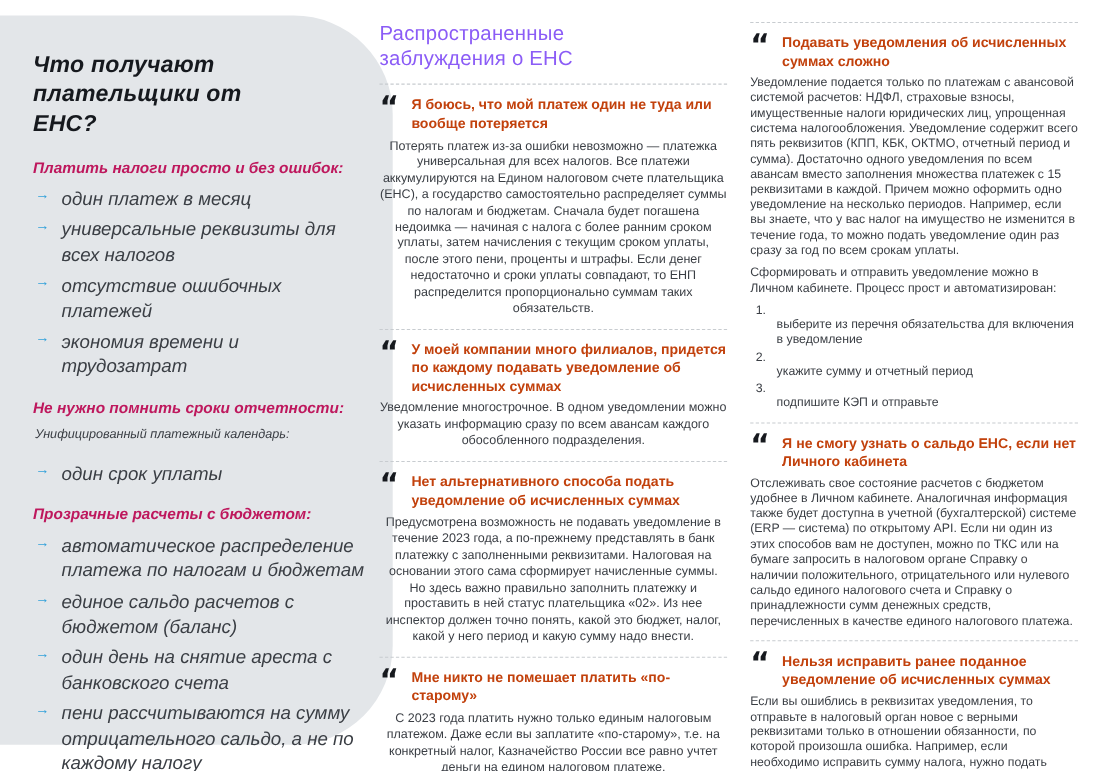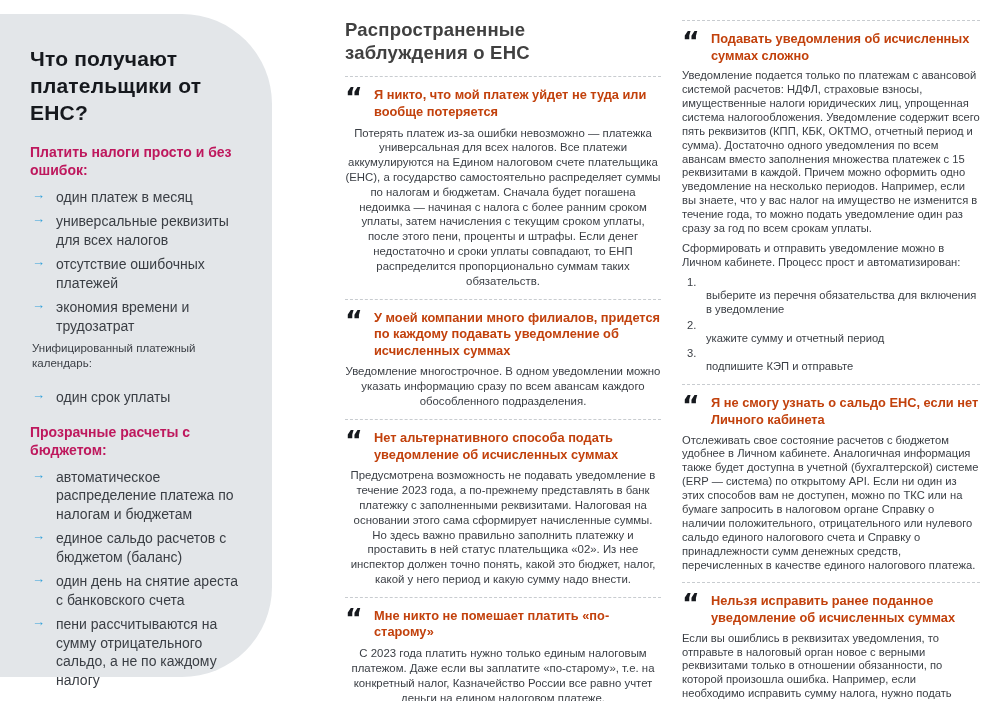--- a/index.html
+++ b/index.html
@@ -4,45 +4,45 @@
 <style>
   html,body{margin:0;padding:0;}
   body{
     width:1000px;height:701px;overflow:hidden;background:#ffffff;
     font-family:"Liberation Sans", sans-serif;color:#34383d;position:relative;
   }
   .page{position:absolute;inset:0;}
 
   
   .left-panel{
-    position:absolute;left:0;top:14px;width:272px;height:663px;
+    position:absolute;left:0;top:14px;width:357px;height:663px;
     background:#e3e6e9;border-radius:0 90px 90px 0;
-    padding:22px 26px 0 30px;box-sizing:border-box;
+    padding:22px 26px 0 30px;box-sizing:border-box;font-style:italic;
   }
   .panel-title{
     font-size:21px;font-weight:800;color:#16191e;line-height:1.28;
     margin:10px 0 14px 0;max-width:230px;letter-spacing:.2px;
   }
   .sec-heading{
     font-size:14px;font-weight:800;color:#be185d;line-height:1.3;
     margin:16px 0 9px 0;
   }
   .sec-intro{font-size:11.5px;color:#3a3e44;margin:0 0 17px 2px;line-height:1.3;}
-  .item{display:flex;gap:10px;margin:0 0 6px 2px;font-size:14px;line-height:1.32;color:#3a3e44;}
+  .item{display:flex;gap:10px;margin:0 0 6px 2px;font-size:17px;line-height:1.32;color:#3a3e44;}
   .arrow{flex:0 0 14px;color:#33a1da;font-weight:700;font-size:13px;line-height:1.1;}
   .arrow::before{content:"\2192";}
   .item-text{display:block;}
   .note{display:block;color:#a6abb2;}
 
   
   .col{position:absolute;box-sizing:border-box;}
   .col-mid{left:345px;top:18px;width:316px;}
   .col-right{left:682px;top:10px;width:298px;}
   .col-title{
-    font-size:18.5px;font-weight:700;color:#404040;line-height:1.25;
+    font-size:18.5px;font-weight:400;color:#8b5cf6;line-height:1.25;
     margin:0 0 12px 0;max-width:240px;letter-spacing:.2px;
   }
   .sep{border-top:1.5px dashed #c8ccd0;margin:10px 0;}
   .qhead{display:flex;gap:9px;margin:2px 0 5px 0;}
   .qicon{
     flex:0 0 20px;font-family:"DejaVu Sans", sans-serif;
     font-size:27px;font-weight:800;color:#16191e;line-height:.82;letter-spacing:-2px;
   }
   .qicon::before{content:"\201C";}
   .qtext{font-size:12.8px;font-weight:800;color:#c2410c;line-height:1.3;margin:0;}
@@ -72,20 +72,21 @@
     </div>
     <div class="item">
       <span class="arrow"></span>
       <span class="item-text">отсутствие ошибочных платежей</span>
     </div>
     <div class="item">
       <span class="arrow"></span>
       <span class="item-text">экономия времени и трудозатрат</span>
     </div>
 
+    <h2 class="sec-heading">Не нужно помнить сроки отчетности:</h2>
     <p class="sec-intro">Унифицированный платежный календарь:</p>
     <div class="item">
       <span class="arrow"></span>
       <span class="item-text">один срок уплаты</span>
     </div>
 
     <h2 class="sec-heading">Прозрачные расчеты с бюджетом:</h2>
     <div class="item">
       <span class="arrow"></span>
       <span class="item-text">автоматическое распределение платежа по налогам и бюджетам</span>
@@ -114,21 +115,21 @@
 
   </div>
 
   <div class="col col-mid">
     <h1 class="col-title">Распространенные заблуждения о ЕНС</h1>
 
     <div class="sep"></div>
     <div class="qblock">
       <div class="qhead">
         <span class="qicon"></span>
-        <h3 class="qtext">Я никто, что мой платеж уйдет не туда или вообще потеряется</h3>
+        <h3 class="qtext">Я боюсь, что мой платеж один не туда или вообще потеряется</h3>
       </div>
       <p class="body-p">Потерять платеж из-за ошибки невозможно — платежка универсальная для всех налогов. Все платежи аккумулируются на Едином налоговом счете плательщика (ЕНС), а государство самостоятельно распределяет суммы по налогам и бюджетам. Сначала будет погашена недоимка — начиная с налога с более ранним сроком уплаты, затем начисления с текущим сроком уплаты, после этого пени, проценты и штрафы. Если денег недостаточно и сроки уплаты совпадают, то ЕНП распределится пропорционально суммам таких обязательств.</p>
     </div>
 
     <div class="sep"></div>
     <div class="qblock">
       <div class="qhead">
         <span class="qicon"></span>
         <h3 class="qtext">У моей компании много филиалов, придется по каждому подавать уведомление об исчисленных суммах</h3>
       </div>

